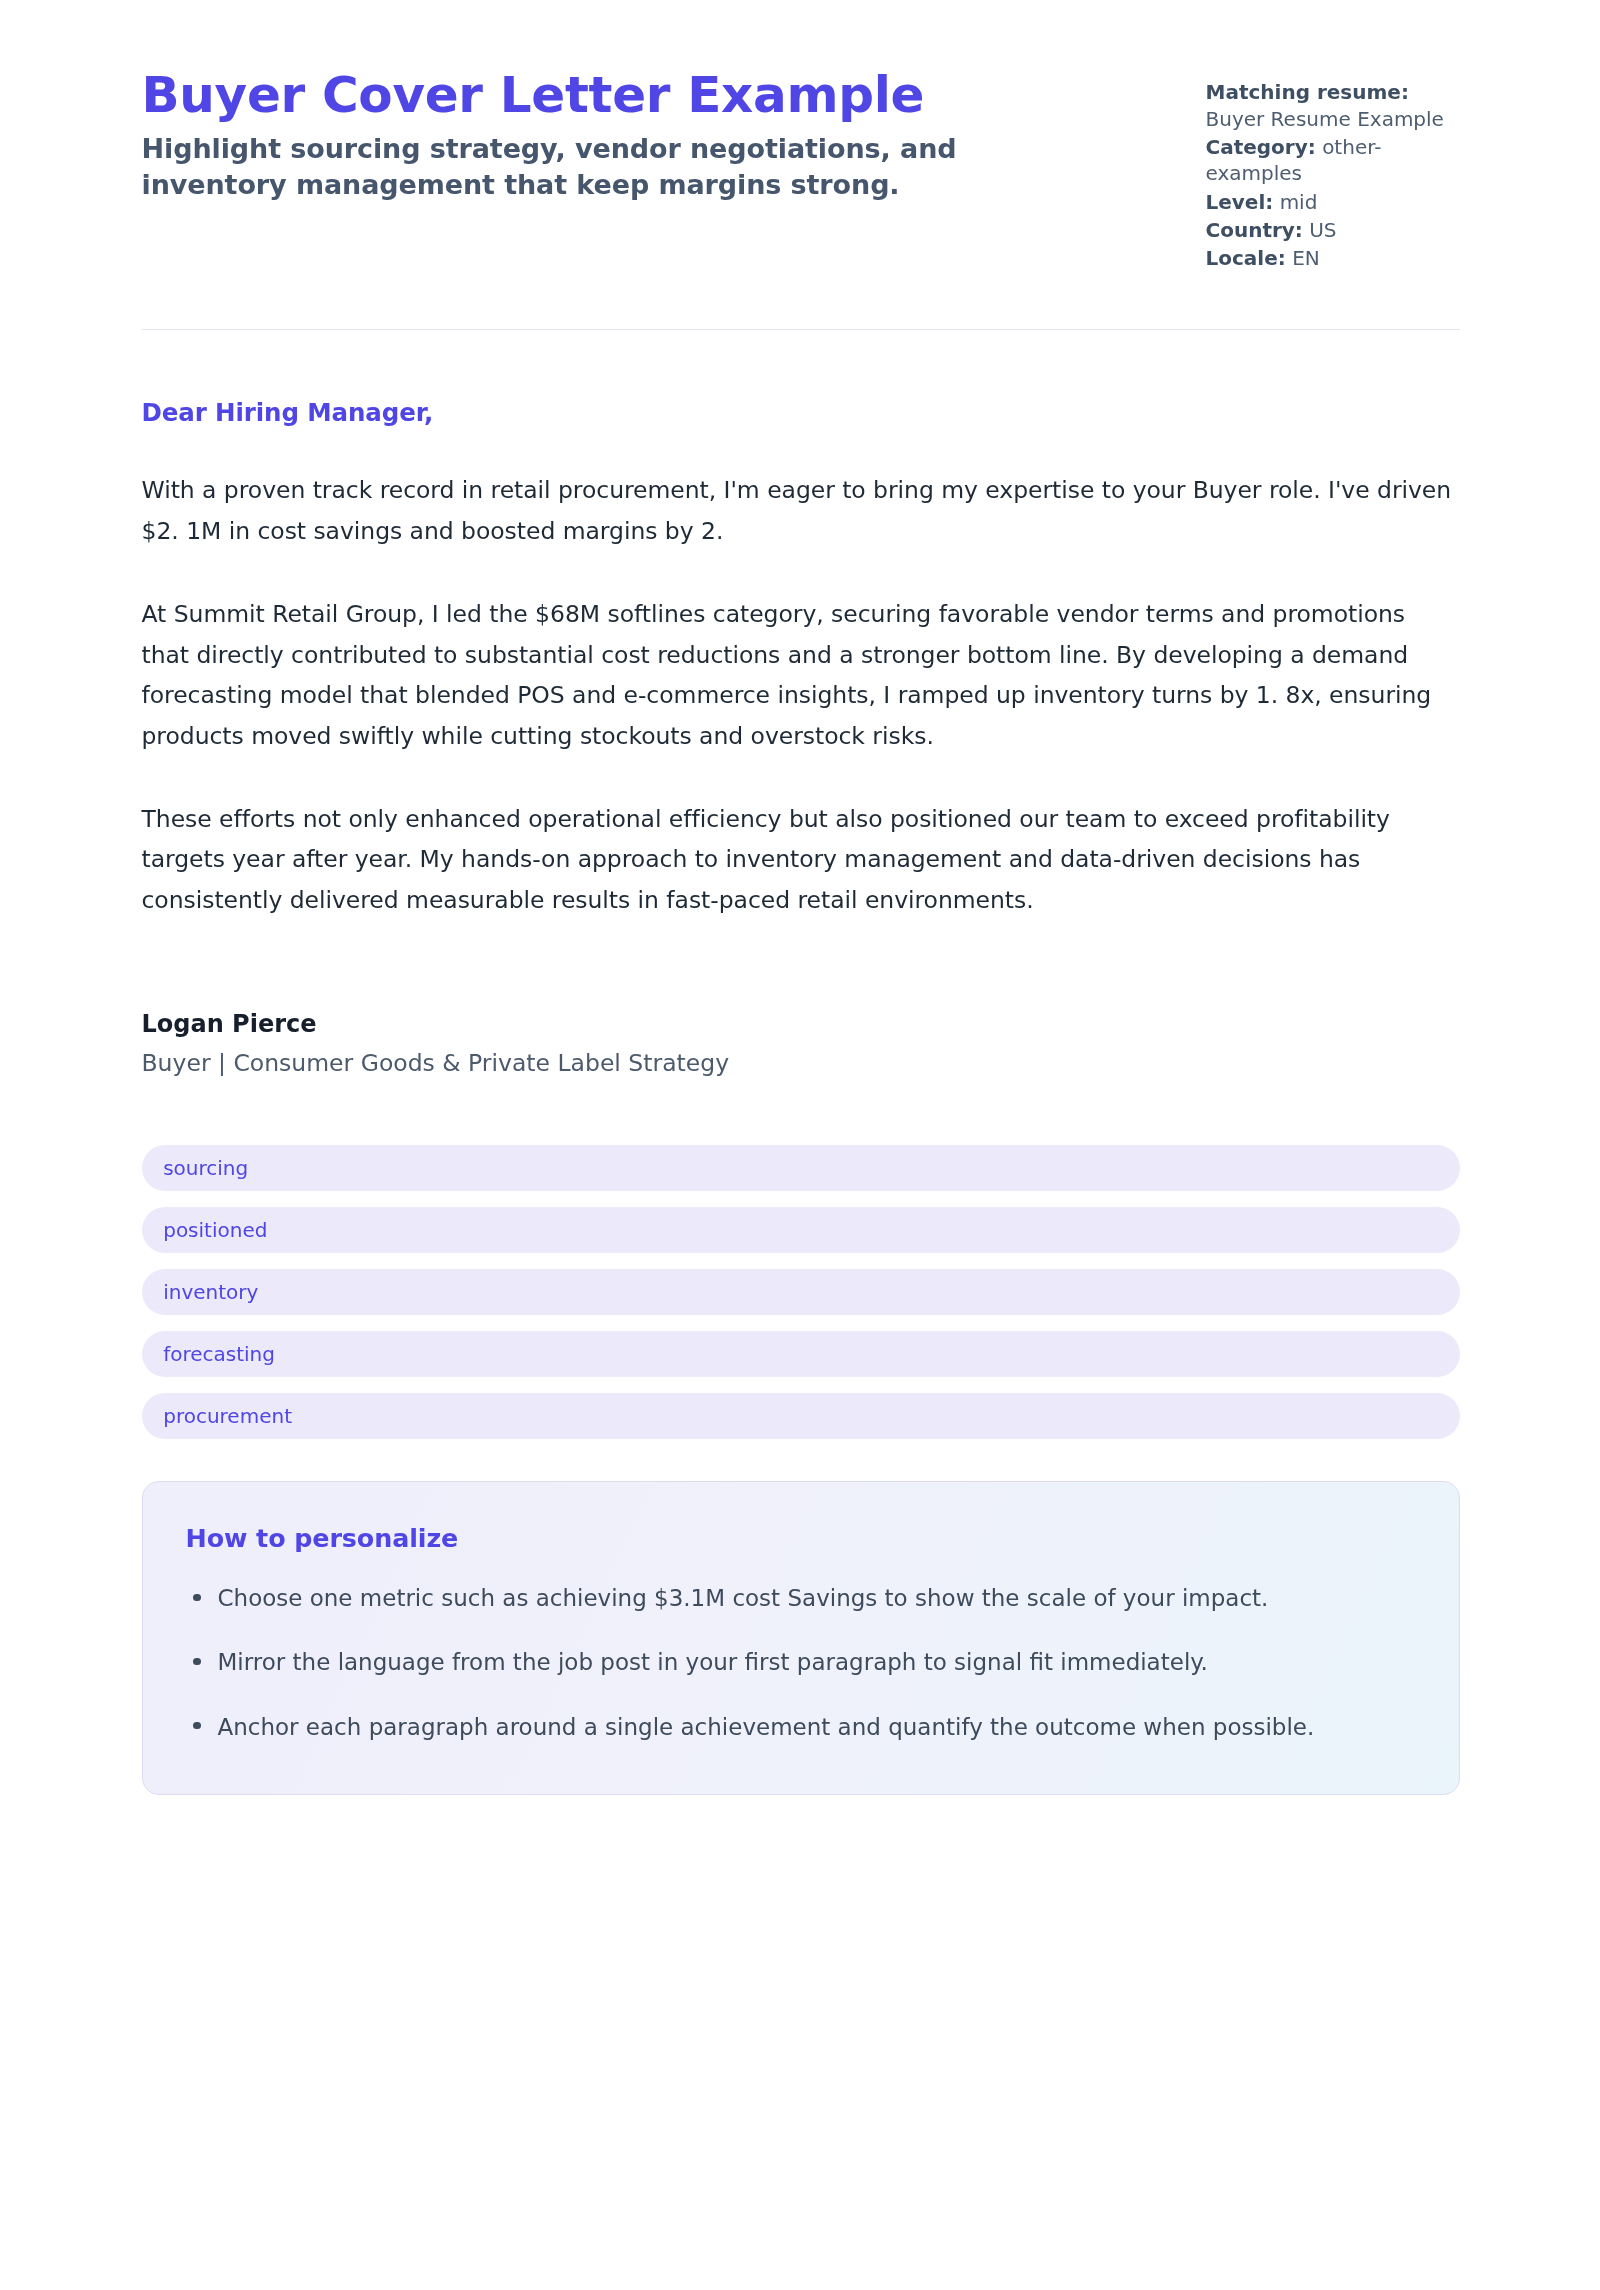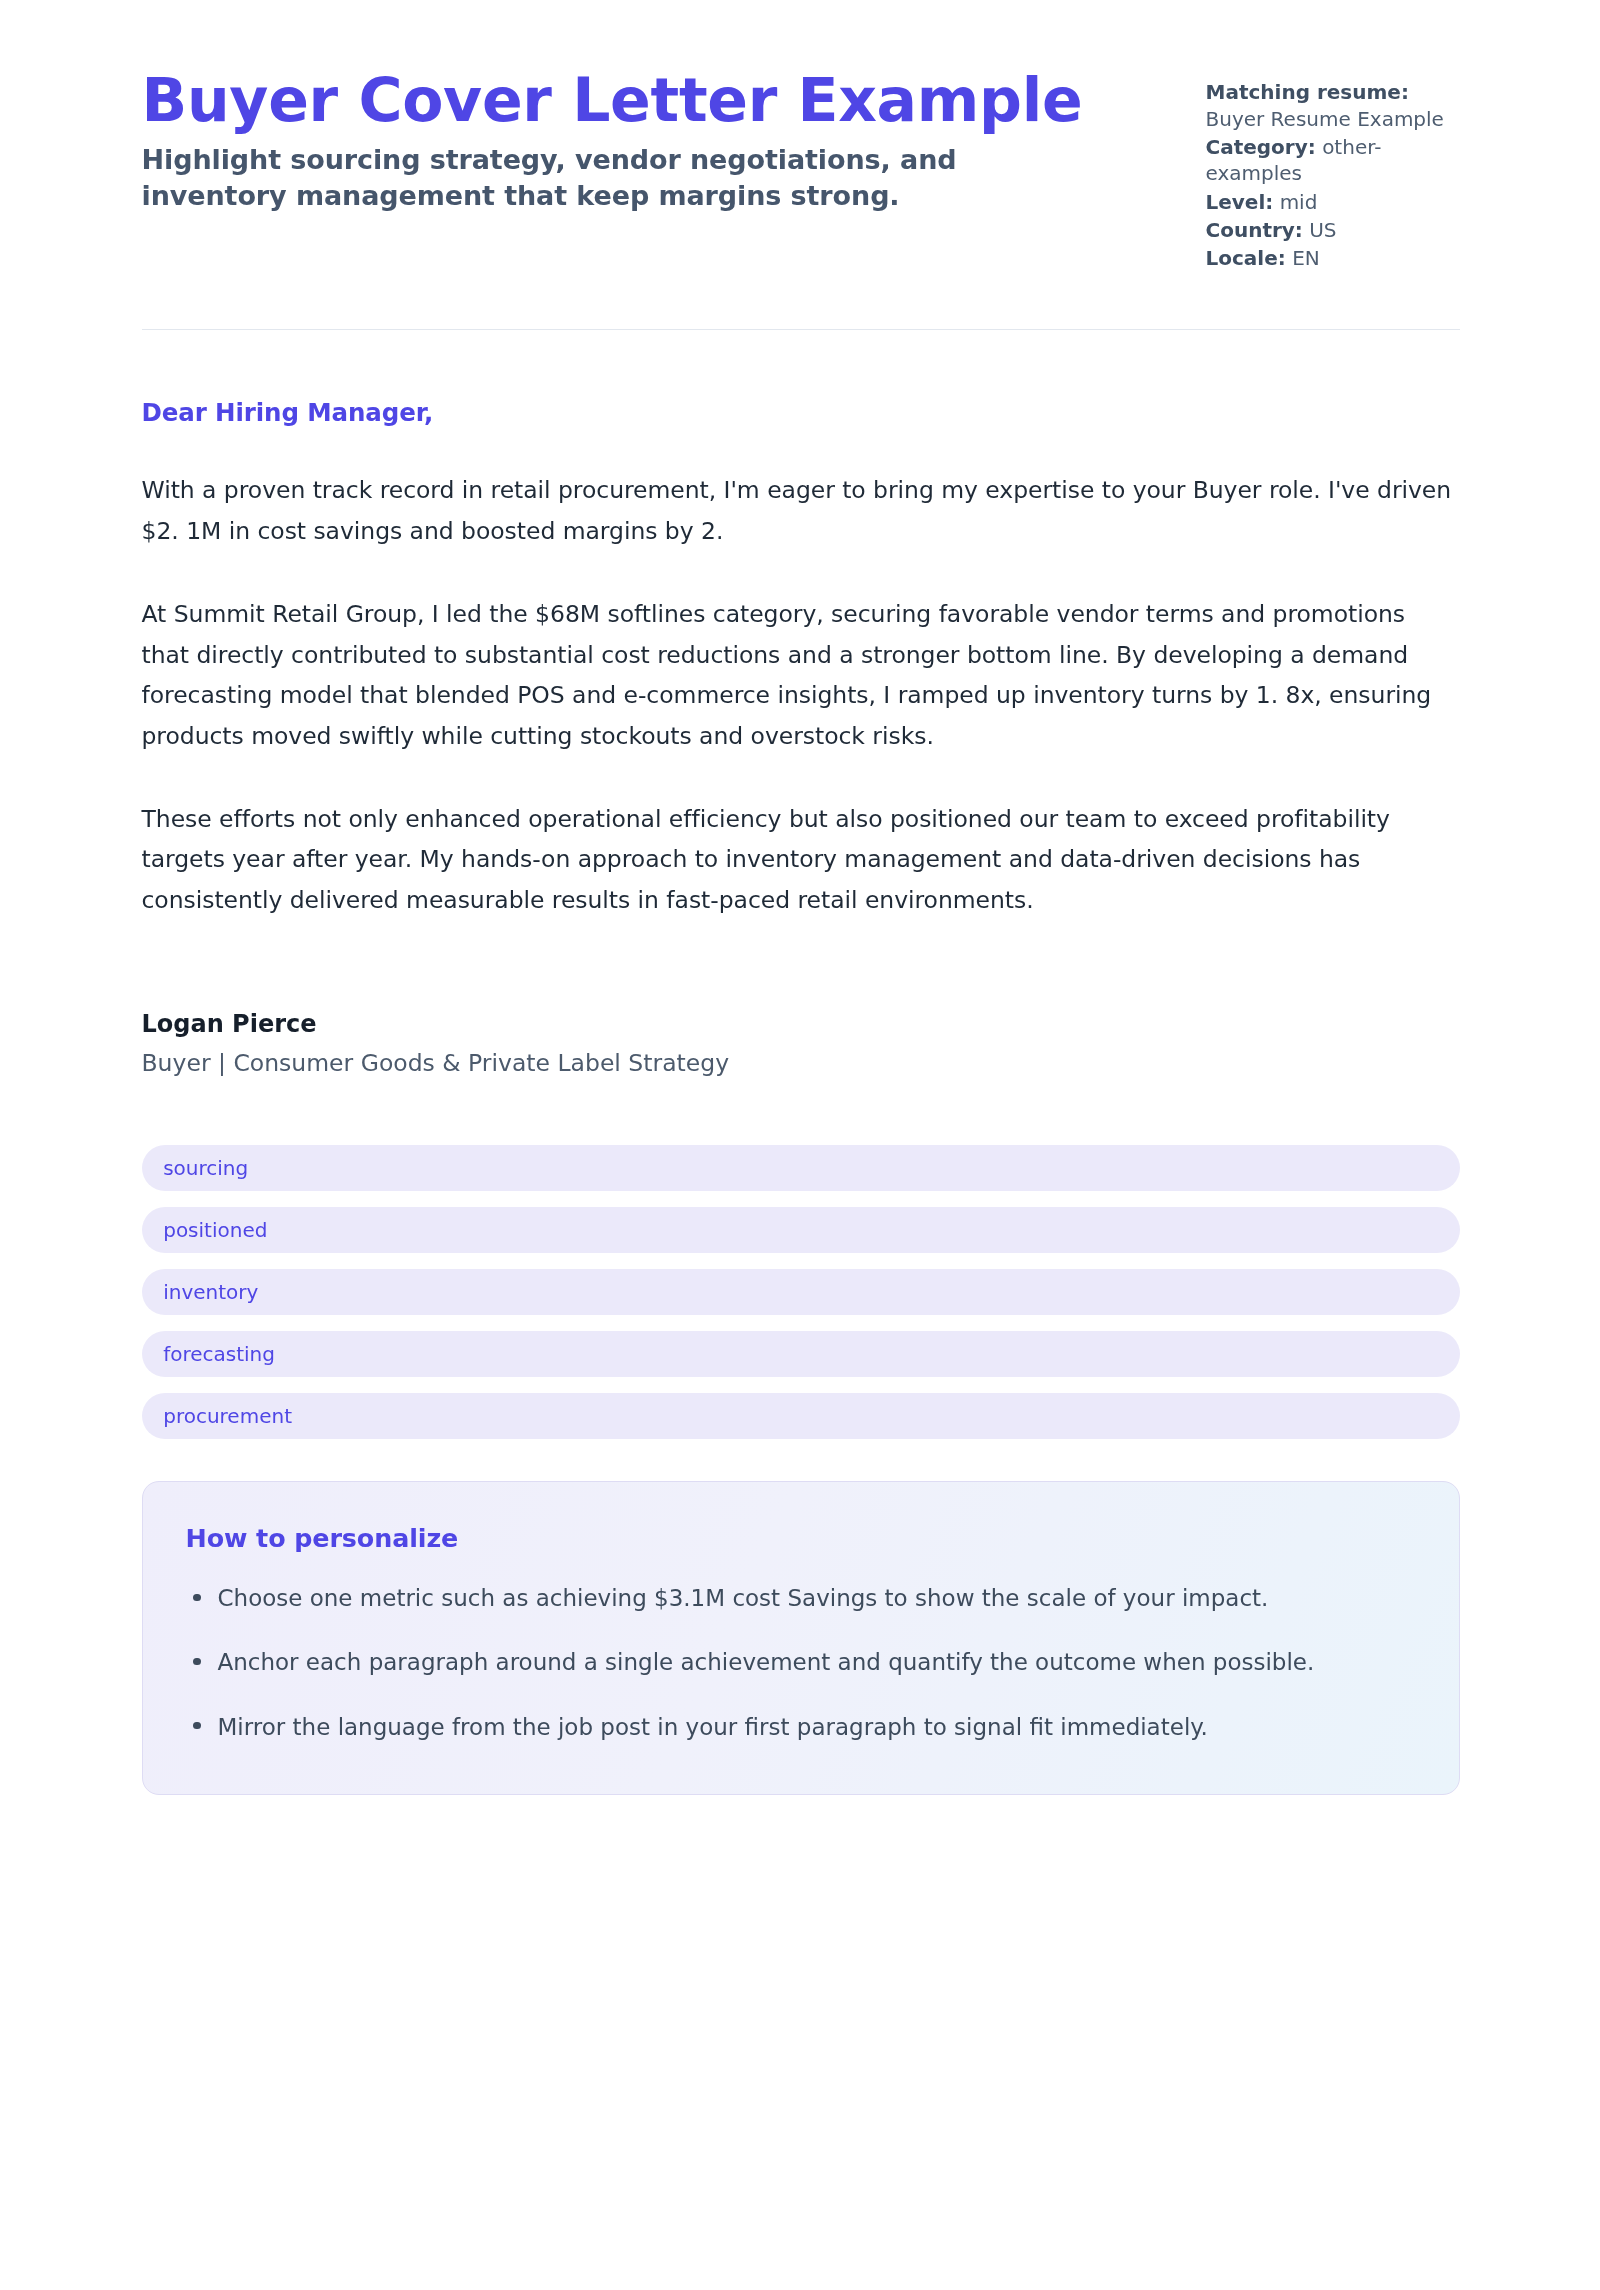--- a/index.html
+++ b/index.html
@@ -38,21 +38,21 @@
     gap: 47px;
   }
 
   .header-left {
     flex: 0 1 942px;
     max-width: 942px;
   }
 
   .doc-title {
     margin: 0;
-    font-size: 60px;
+    font-size: 50px;
     line-height: 1.08;
     font-weight: 700;
     color: #4f46e5;
     letter-spacing: -0.3px;
   }
 
   .doc-subtitle {
     margin: 9.4px 0 0 0;
     font-size: 27px;
     line-height: 1.33;
@@ -248,24 +248,24 @@
 
     <div class="callout">
       <h2 class="callout-title">How to personalize</h2>
       <ul>
         <li>
           <span class="bullet-dot"></span>
           <span>Choose one metric such as achieving $3.1M cost Savings to show the scale of your impact.</span>
         </li>
         <li>
           <span class="bullet-dot"></span>
-          <span>Anchor each paragraph around a single achievement and quantify the outcome when possible.</span>
+          <span>Mirror the language from the job post in your first paragraph to signal fit immediately.</span>
         </li>
         <li>
           <span class="bullet-dot"></span>
-          <span>Mirror the language from the job post in your first paragraph to signal fit immediately.</span>
+          <span>Anchor each paragraph around a single achievement and quantify the outcome when possible.</span>
         </li>
       </ul>
     </div>
 
   </div>
 </div>
 
 
 </body></html>

